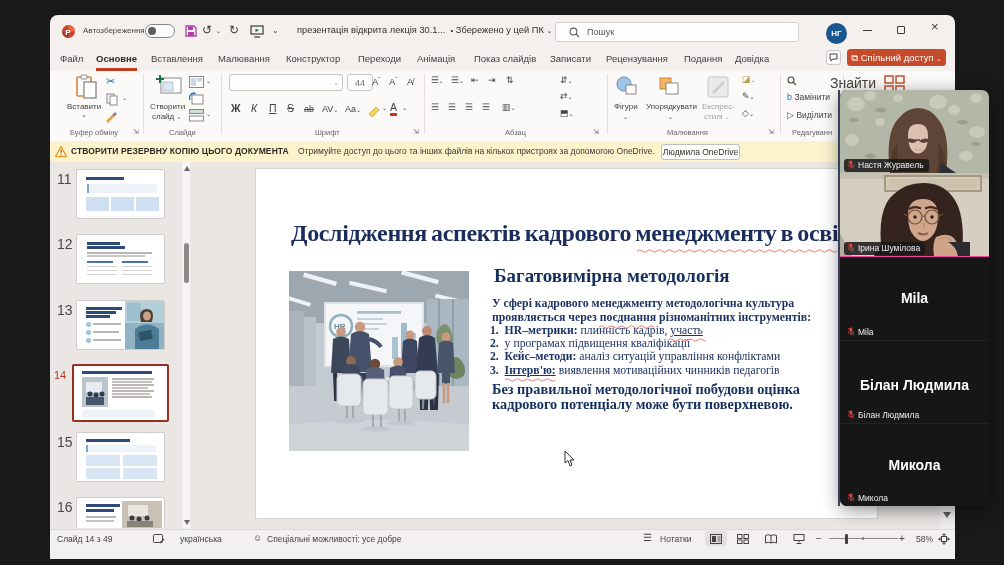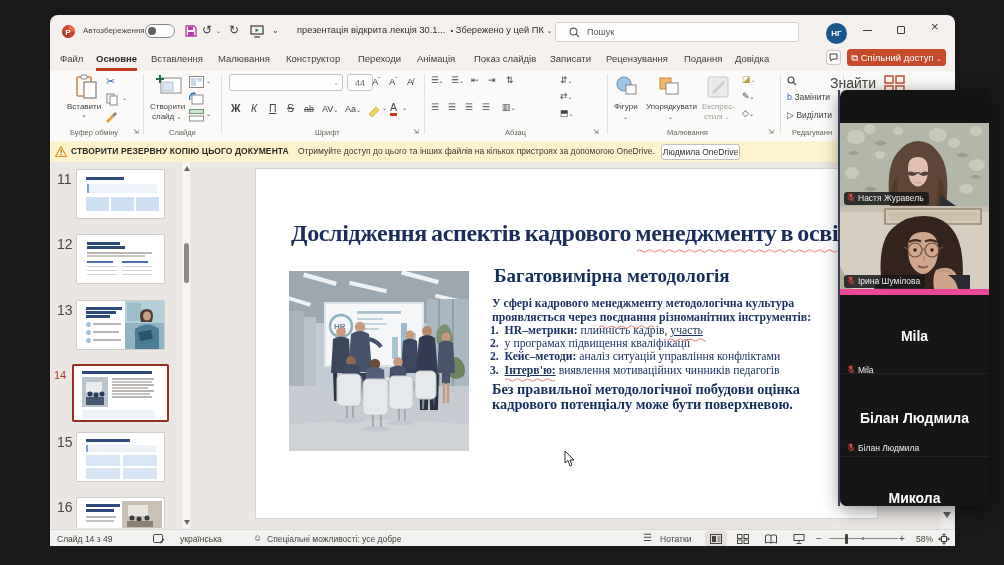--- a/index.html
+++ b/index.html
@@ -11,29 +11,29 @@
   
   .win{position:absolute;left:50px;top:15px;width:905px;height:531px;background:#f3f0ee;border-radius:8px 8px 0 0;}
   .titlebar{position:absolute;left:0;top:0;width:100%;height:33px;}
   .tabrow{position:absolute;left:0;top:33px;width:100%;height:23px;font-size:9.5px;color:#424240;}
   .tab{position:absolute;top:5px;}
   .ribbon{position:absolute;left:0;top:56px;width:100%;height:70px;background:#fbfaf9;}
   .rdiv{position:absolute;top:3px;height:60px;width:1px;background:#e2dfdc;}
   .glabel{position:absolute;top:57px;font-size:7.5px;color:#67655f;white-space:nowrap;}
   .ylbar{position:absolute;left:0;top:126px;width:100%;height:21px;background:#fcf3cd;}
   .content{position:absolute;left:0;top:147px;width:100%;height:367px;background:#e9e6e3;}
-  .statusbar{position:absolute;left:0;top:514px;width:100%;height:17px;background:#f3f1ef;border-top:1px solid #dbd9d6;font-size:8.5px;color:#454340;}
+  .statusbar{position:absolute;left:0;top:514px;width:100%;height:30px;background:#f3f1ef;border-top:1px solid #dbd9d6;font-size:8.5px;color:#454340;}
   
   .thumb{position:absolute;left:26px;width:89px;background:#fff;border:1px solid #cfccc9;border-radius:2px;}
   .tnum{position:absolute;left:-20px;top:1px;font-size:14px;color:#4a4846;}
   
   .slide{position:absolute;left:204.5px;top:6px;width:623px;height:351px;background:#fff;border:1px solid #d6d3d0;}
   
   .panel{position:absolute;left:840px;top:90px;z-index:5;width:149px;height:416px;background:#141414;border-radius:7px;box-shadow:0 4px 18px rgba(0,0,0,0.45);overflow:hidden;}
-  .vsec{position:absolute;left:0;width:149px;overflow:hidden;margin-top:33px;}
+  .vsec{position:absolute;left:0;width:149px;overflow:hidden;}
   .vtag{position:absolute;left:4px;background:rgba(24,24,24,0.85);border-radius:3px;color:#ececec;font-size:8.5px;line-height:13px;height:13px;padding:0 5px 0 3px;white-space:nowrap;}
   .bigname{position:absolute;left:0;width:149px;text-align:center;color:#fff;font-weight:bold;font-size:14px;}
   .mic{display:inline-block;width:8px;height:9px;vertical-align:-1px;margin-right:3px;}
 </style>
 </head>
 <body>
 <div class="stage">
   <div class="win">
 
     <div class="titlebar">
@@ -573,21 +573,21 @@
         <path d="M34 83 q4-10 14-12 l0 12 z" fill="#2a2a30"></path>
         <path d="M118 83 q-2-10 -10-14 l22 0 0 14 z" fill="#2a2a30"></path>
       </svg>
       <div class="vtag" style="top:69px;"><svg class="mic" viewBox="0 0 10 11">
             <rect x="3.4" y="0.5" width="3.2" height="5.5" rx="1.6" fill="#d44"></rect>
             <path d="M1.5 5 a3.5 3.5 0 0 0 7 0 M5 8.5 v2" stroke="#d44" fill="none"></path>
             <path d="M1.5 1 l7 9" stroke="#d44" stroke-width="1.2"></path>
           </svg>Ірина Шумілова</div>
     </div>
 
-    <div class="vsec" style="top:166px;height:84px;background:#161616;border-top:6px solid #ec4899;">
+    <div class="vsec" style="top:166px;height:84px;background:#161616;border-top:1px solid #ec4899;">
       <div class="bigname" style="top:33px;">Mila</div>
       <div class="vtag" style="top:69px;"><svg class="mic" viewBox="0 0 10 11">
             <rect x="3.4" y="0.5" width="3.2" height="5.5" rx="1.6" fill="#d44"></rect>
             <path d="M1.5 5 a3.5 3.5 0 0 0 7 0 M5 8.5 v2" stroke="#d44" fill="none"></path>
             <path d="M1.5 1 l7 9" stroke="#d44" stroke-width="1.2"></path>
           </svg>Mila</div>
     </div>
 
     <div class="vsec" style="top:250px;height:83px;background:#161616;border-top:1px solid #232323;">
       <div class="bigname" style="top:36px;">Білан Людмила</div>

